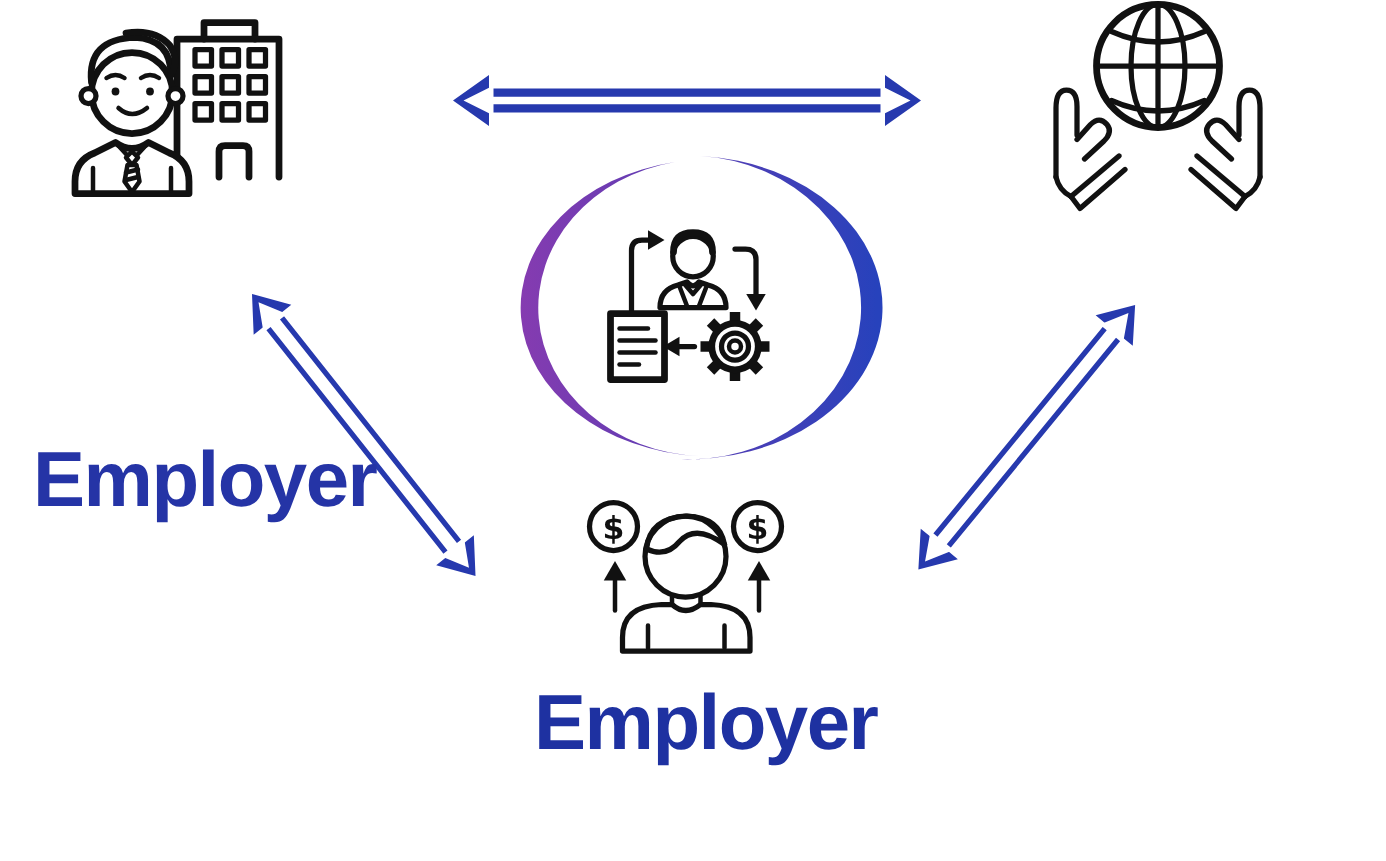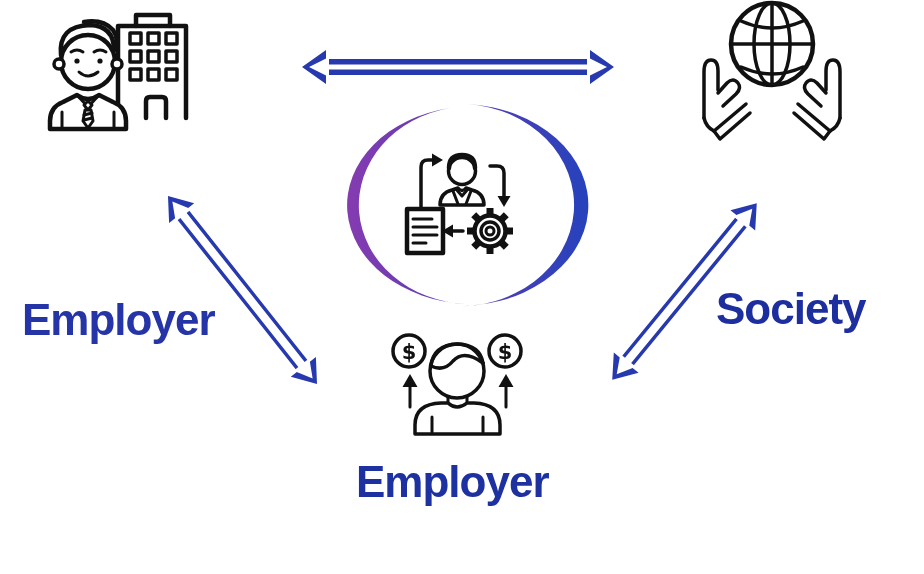--- a/index.html
+++ b/index.html
@@ -14,21 +14,21 @@
   .canvas svg{position:absolute;left:0;top:0;}
   .ink{stroke:var(--icon_ink);fill:none;stroke-width:3.5;stroke-linecap:round;stroke-linejoin:round;}
   .ink-thick{stroke:var(--icon_ink);fill:none;stroke-width:4.5;stroke-linecap:round;stroke-linejoin:round;}
   .ink-thin{stroke:var(--icon_ink);fill:none;stroke-width:3;stroke-linecap:round;stroke-linejoin:round;}
   .ink-fill{fill:var(--icon_ink);stroke:none;}
   .wfill{fill:#ffffff;}
   .arrow-outer{fill:var(--arrow_blue);stroke:none;}
   .arrow-inner{fill:var(--arrow_core);stroke:none;}
   .coin-text{font-family:"DejaVu Sans",sans-serif;font-weight:bold;font-size:21px;
              fill:var(--icon_ink);text-anchor:middle;}
-  .label{position:absolute;font-weight:700;font-size:44px;line-height:52px;letter-spacing:-1px;white-space:nowrap;}
+  .label{position:absolute;font-weight:700;font-size:52px;line-height:52px;letter-spacing:-1px;white-space:nowrap;}
   #label-employer{left:22px;top:294px;color:var(--label_employer);}
   #label-society{left:716px;top:283px;color:var(--label_society);}
   #label-student{left:356px;top:456px;color:var(--label_student);}
 </style>
 </head>
 <body>
 
 <div class="canvas">
 
   <svg width="924" height="574" viewBox="0 0 924 574">
@@ -187,16 +187,15 @@
         <path class="ink" d="M431,366 Q433,345 458,344 Q480,345 483,363"></path>
         <path class="ink" d="M431,366 Q444,372 453,361 Q464,349 483,363"></path>
         <path class="ink-thin" d="M448,397 V403 M467,397 V403"></path>
         <path class="ink wfill" d="M415,434 V425 Q415,404 441,403 H448 Q457,411 467,403 H474 Q500,404 500,425 V434 Z"></path>
         <path class="ink-thin" d="M432,417 V432 M483,417 V432"></path>
       </g>
     </g>
   </svg>
 
   <div class="label" id="label-employer">Employer</div>
-  <div class="label" id="label-society">Society</div>
   <div class="label" id="label-student">Employer</div>
 
 </div>
 
 </body></html>

